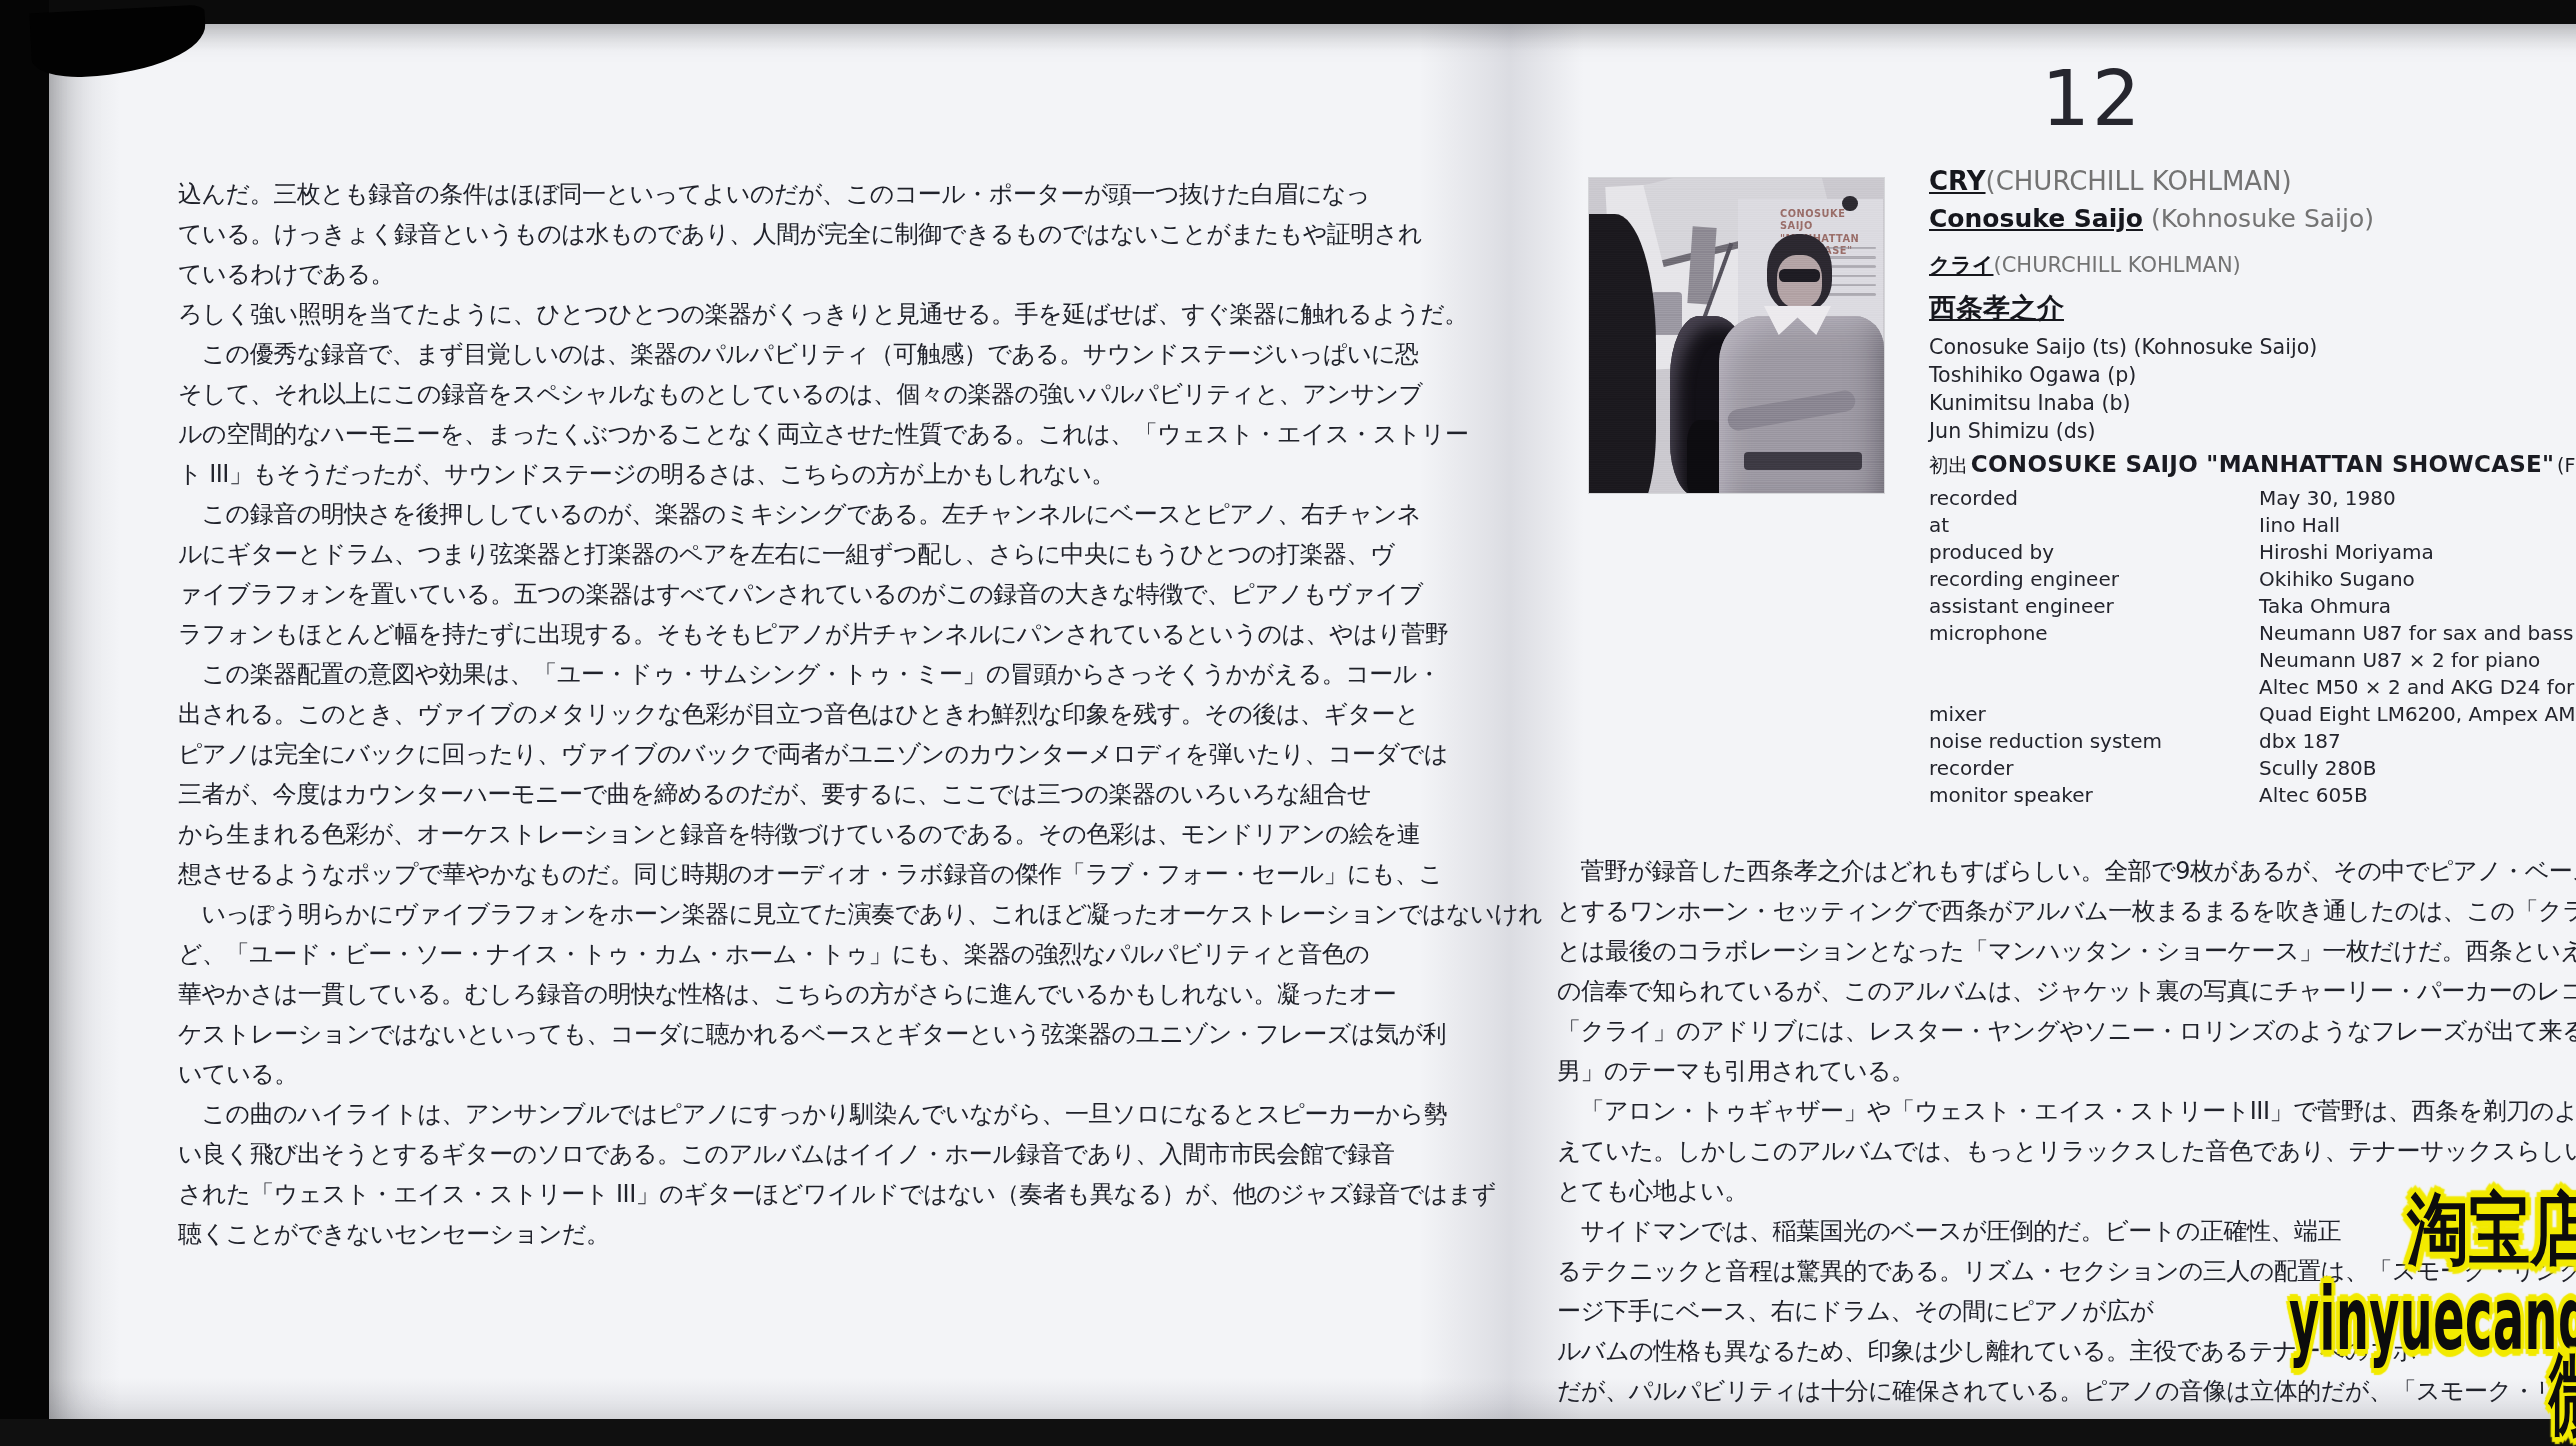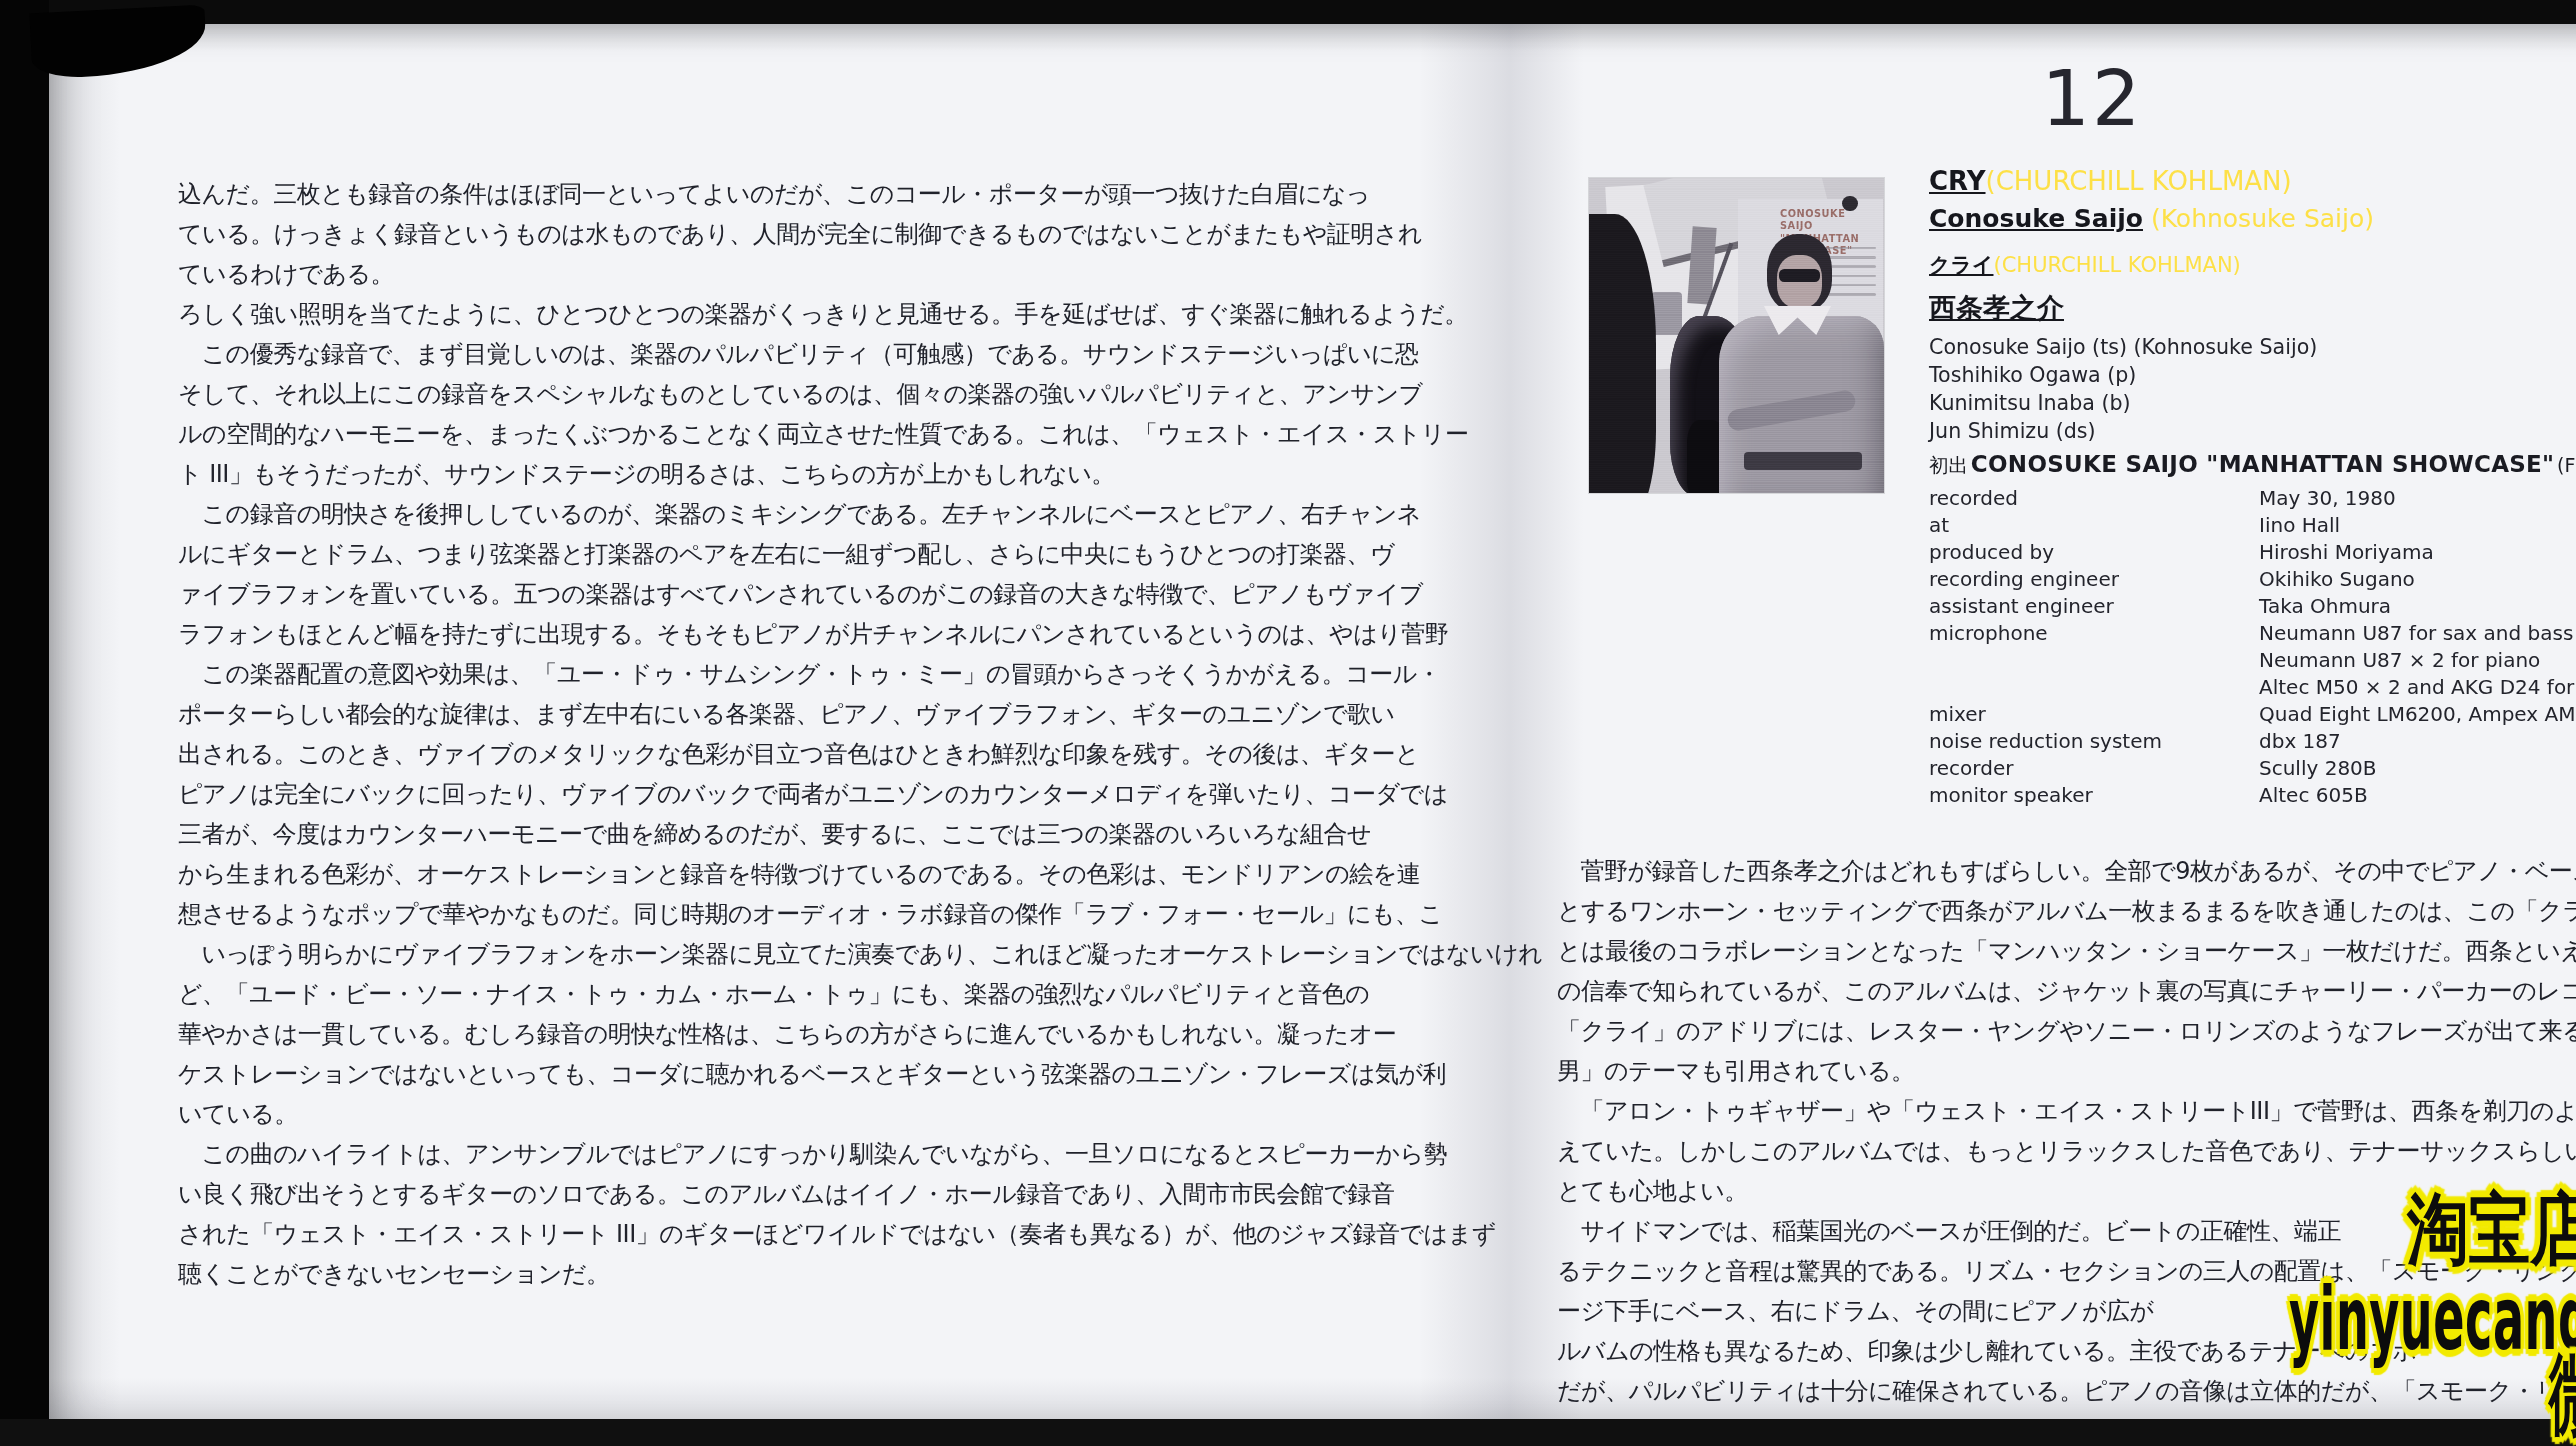--- a/index.html
+++ b/index.html
@@ -56,21 +56,21 @@
   .ph-belt{position:absolute;left:155px;top:274px;width:118px;height:17.5px;background:#3d3a43;border-radius:4.1px;}
   .ph-grain{position:absolute;left:0;top:0;width:100%;height:100%;
     background:repeating-linear-gradient(0deg, rgba(255,255,255,.05) 0 1px, rgba(0,0,0,.04) 1px 2.1px);mix-blend-mode:overlay;}
   
   .thead{position:absolute;color:#16171d;white-space:nowrap;}
   .t1{left:1929px;top:166px;font-size:26px;}
   .t2{left:1929px;top:204px;font-size:25px;}
   .t3{left:1929px;top:251px;font-size:21px;}
   .t4{left:1929px;top:290px;font-size:27px;}
   .b{font-weight:bold;text-decoration:underline;}
-  .paren{font-weight:normal;color:#fde047;}
+  .paren{font-weight:normal;color:#737373;}
   .personnel{position:absolute;left:1929px;top:335px;font-size:20.6px;color:#23242c;}
   .p-line{height:28px;white-space:nowrap;}
   .source-line{position:absolute;left:1929px;top:451px;white-space:nowrap;color:#1a1b22;}
   .src-label{font-size:19.6px;}
   .src-title{font-size:23px;font-weight:bold;letter-spacing:0.3px;}
   .src-cat{font-size:19px;}
   .credits{position:absolute;left:1929px;top:486px;font-size:20px;color:#23242c;}
   .c-row{height:27px;white-space:nowrap;}
   .c-label{display:inline-block;width:330px;}
   
@@ -101,21 +101,20 @@
       <div class="jline">ろしく強い照明を当てたように、ひとつひとつの楽器がくっきりと見通せる。手を延ばせば、すぐ楽器に触れるようだ。</div>
       <div class="jline">　この優秀な録音で、まず目覚しいのは、楽器のパルパビリティ（可触感）である。サウンドステージいっぱいに恐</div>
       <div class="jline">そして、それ以上にこの録音をスペシャルなものとしているのは、個々の楽器の強いパルパビリティと、アンサンブ</div>
       <div class="jline">ルの空間的なハーモニーを、まったくぶつかることなく両立させた性質である。これは、「ウェスト・エイス・ストリー</div>
       <div class="jline">ト III」もそうだったが、サウンドステージの明るさは、こちらの方が上かもしれない。</div>
       <div class="jline">　この録音の明快さを後押ししているのが、楽器のミキシングである。左チャンネルにベースとピアノ、右チャンネ</div>
       <div class="jline">ルにギターとドラム、つまり弦楽器と打楽器のペアを左右に一組ずつ配し、さらに中央にもうひとつの打楽器、ヴ</div>
       <div class="jline">ァイブラフォンを置いている。五つの楽器はすべてパンされているのがこの録音の大きな特徴で、ピアノもヴァイブ</div>
       <div class="jline">ラフォンもほとんど幅を持たずに出現する。そもそもピアノが片チャンネルにパンされているというのは、やはり菅野</div>
       <div class="jline">　この楽器配置の意図や効果は、「ユー・ドゥ・サムシング・トゥ・ミー」の冒頭からさっそくうかがえる。コール・</div>
-      <div class="jline">ポーターらしい都会的な旋律は、まず左中右にいる各楽器、ピアノ、ヴァイブラフォン、ギターのユニゾンで歌い</div>
       <div class="jline">出される。このとき、ヴァイブのメタリックな色彩が目立つ音色はひときわ鮮烈な印象を残す。その後は、ギターと</div>
       <div class="jline">ピアノは完全にバックに回ったり、ヴァイブのバックで両者がユニゾンのカウンターメロディを弾いたり、コーダでは</div>
       <div class="jline">三者が、今度はカウンターハーモニーで曲を締めるのだが、要するに、ここでは三つの楽器のいろいろな組合せ</div>
       <div class="jline">から生まれる色彩が、オーケストレーションと録音を特徴づけているのである。その色彩は、モンドリアンの絵を連</div>
       <div class="jline">想させるようなポップで華やかなものだ。同じ時期のオーディオ・ラボ録音の傑作「ラブ・フォー・セール」にも、こ</div>
       <div class="jline">　いっぽう明らかにヴァイブラフォンをホーン楽器に見立てた演奏であり、これほど凝ったオーケストレーションではないけれ</div>
       <div class="jline">ど、「ユード・ビー・ソー・ナイス・トゥ・カム・ホーム・トゥ」にも、楽器の強烈なパルパビリティと音色の</div>
       <div class="jline">華やかさは一貫している。むしろ録音の明快な性格は、こちらの方がさらに進んでいるかもしれない。凝ったオー</div>
       <div class="jline">ケストレーションではないといっても、コーダに聴かれるベースとギターという弦楽器のユニゾン・フレーズは気が利</div>
       <div class="jline">いている。</div>

